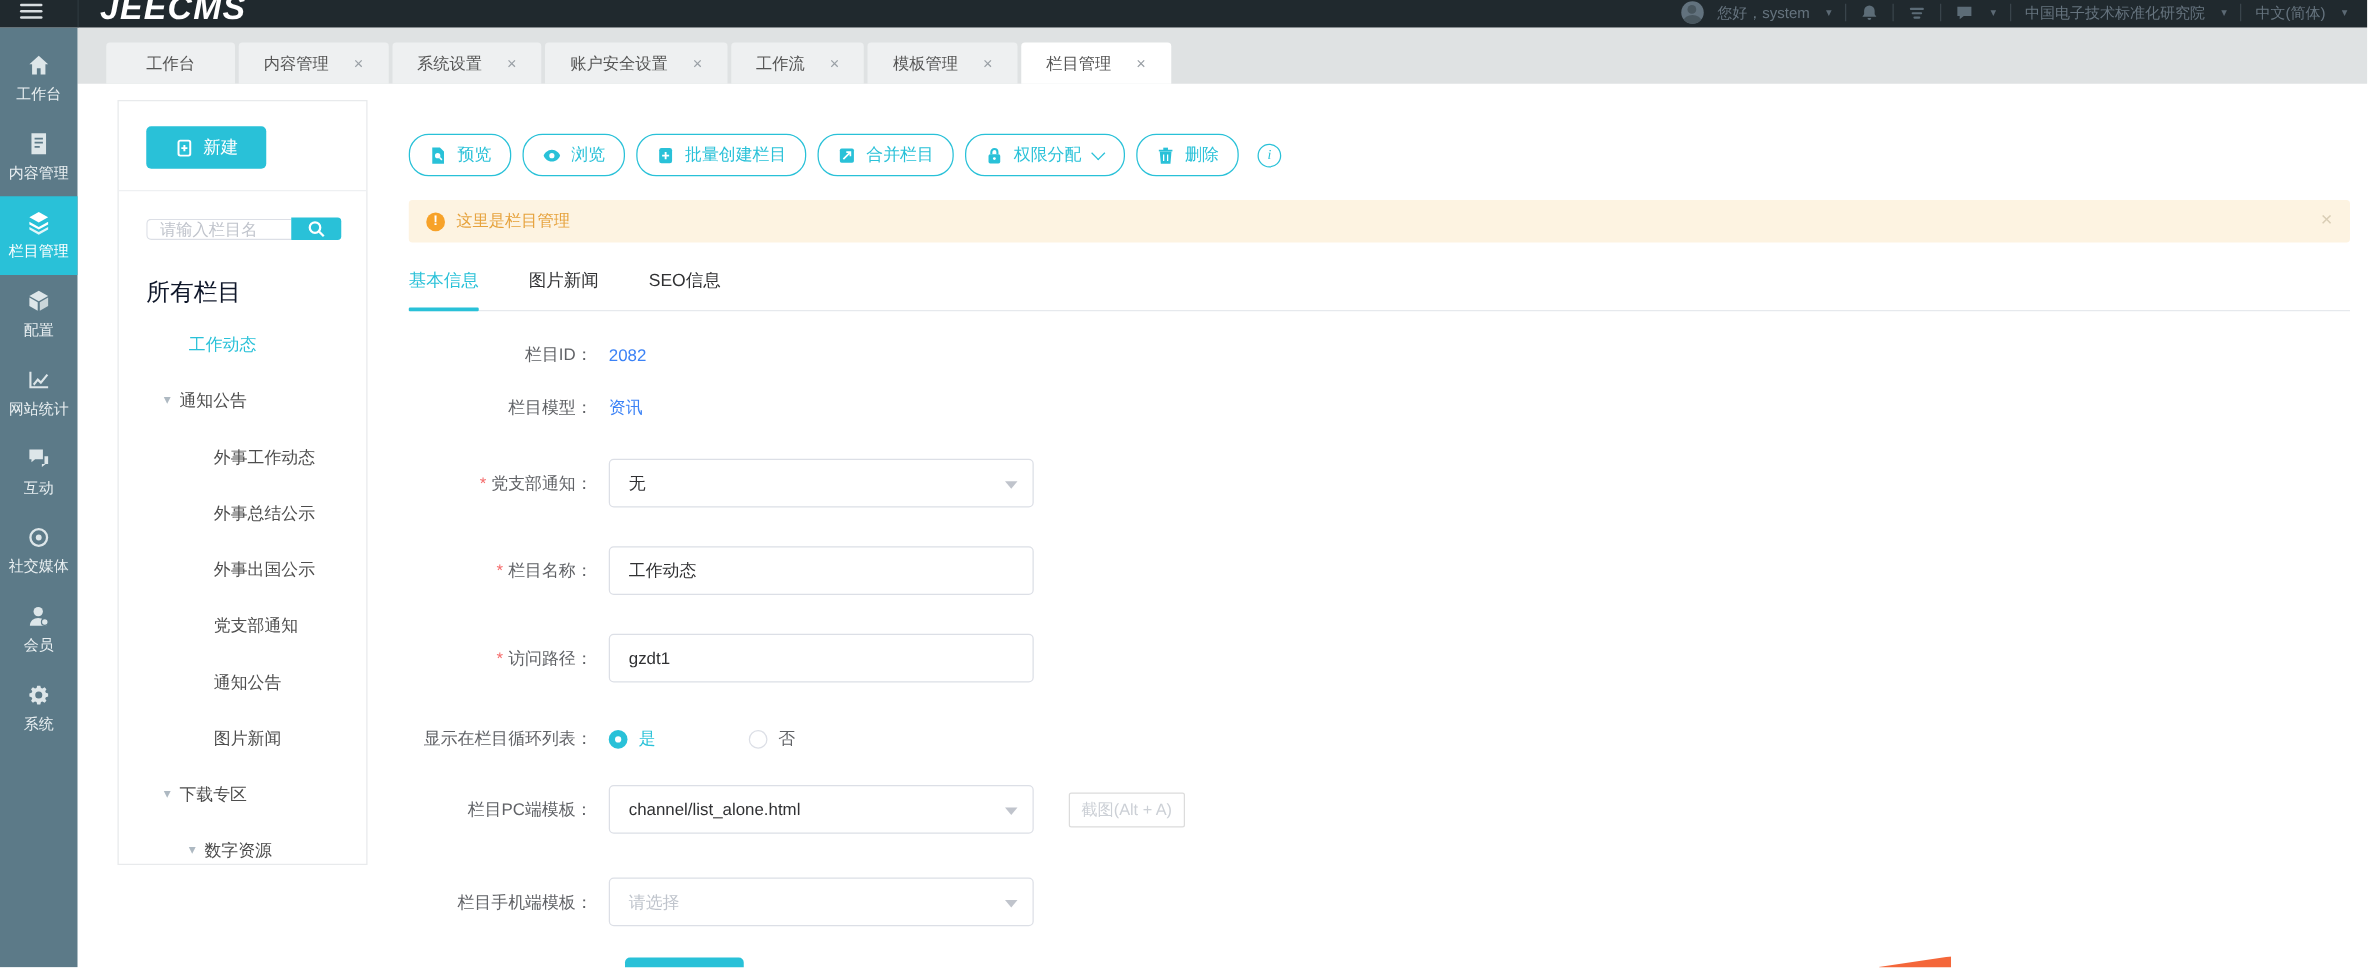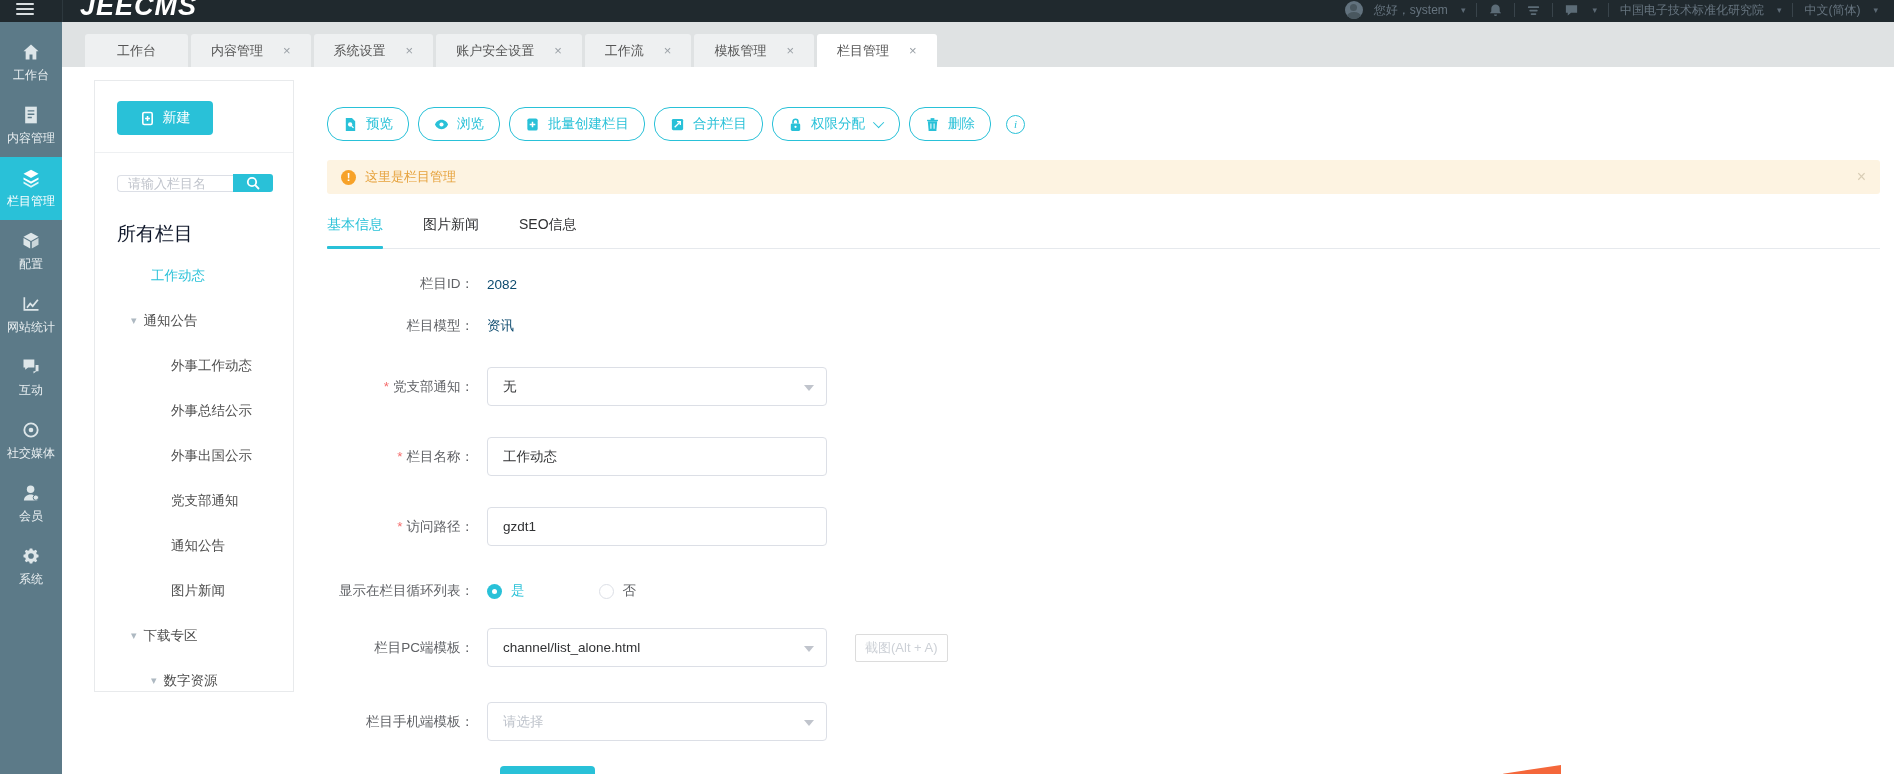--- a/index.html
+++ b/index.html
@@ -81,21 +81,21 @@
 
   .form-tabs{margin-top:22px;display:flex;gap:40px;border-bottom:1px solid #e6e9ed;}
   .ft{font-size:14px;color:#303133;padding-bottom:14px;position:relative;cursor:pointer;}
   .ft.active{color:#29c1d8;}
   .ft.active::after{content:'';position:absolute;left:0;right:0;bottom:-1px;height:3px;background:#29c1d8;border-radius:1px;}
 
   .form{margin-top:26px;font-size:13.5px;}
   .frow{display:flex;align-items:center;}
   .flabel{width:160px;flex:none;text-align:right;color:#606266;padding-right:13px;box-sizing:border-box;}
   .star{color:#f56c6c;margin-right:4px;}
-  .fvalue{color:#0c4a6e;}
+  .fvalue{color:#3b82f6;}
   .mb24{margin-bottom:24px;} .mb32{margin-bottom:32px;} .mb31{margin-bottom:31px;}
   .mb29{margin-bottom:29px;} .mb28{margin-bottom:28px;margin-top:36px;} .mb35{margin-bottom:35px;}
   .fcontrol{width:340px;height:39px;border:1px solid #dcdfe6;border-radius:4px;display:flex;align-items:center;
     padding:0 30px 0 15px;position:relative;box-sizing:border-box;color:#303133;background:#fff;cursor:pointer;}
   .fcontrol .scaret{position:absolute;right:12px;top:17px;width:0;height:0;
     border:5px solid transparent;border-top:6px solid #c0c4cc;}
   .ftext{width:340px;height:39px;border:1px solid #dcdfe6;border-radius:4px;padding:0 15px;font-size:13.5px;
     color:#303133;outline:none;box-sizing:border-box;font-family:inherit;}
   .ph{color:#bfc4cc;}
   .radio-group{display:flex;align-items:center;}

